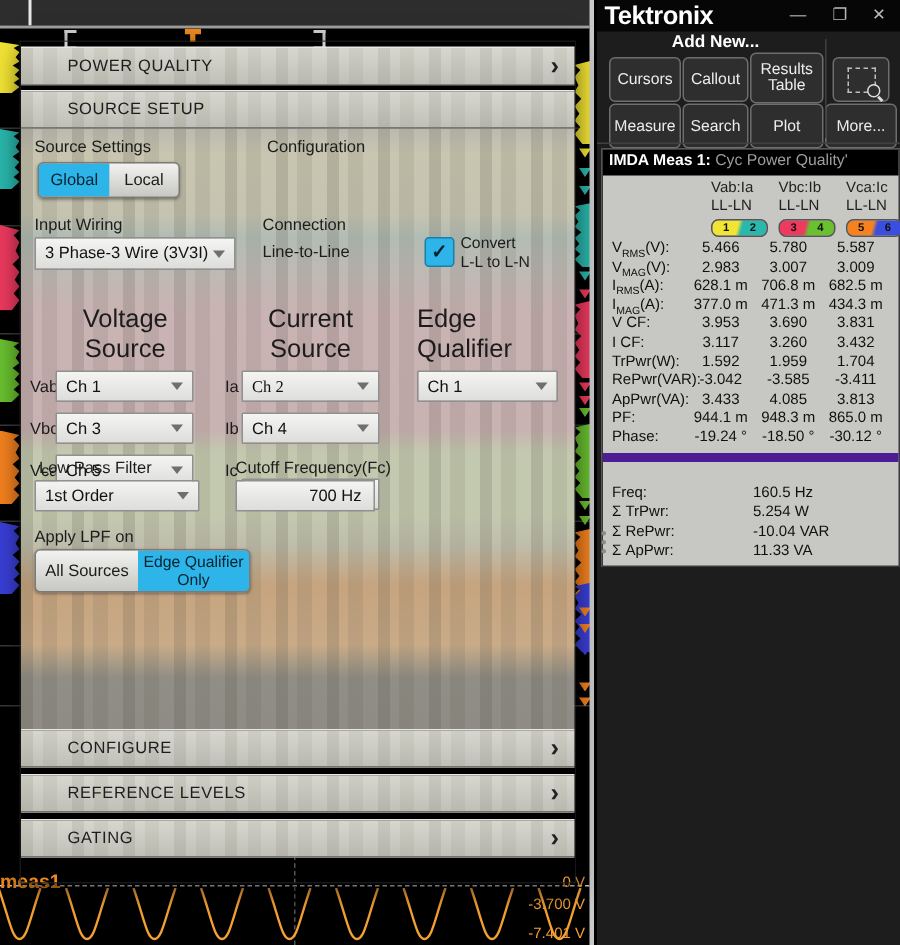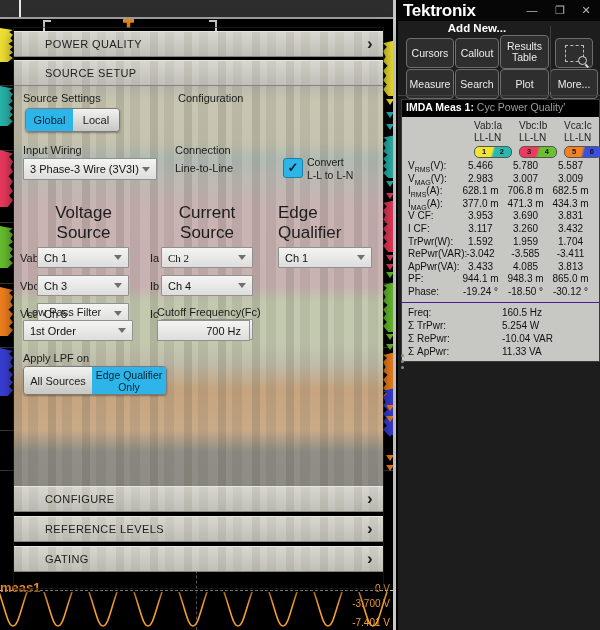--- a/index.html
+++ b/index.html
@@ -107,21 +107,21 @@
   .rt-colname{height:12px;}
   .rt-colsub{height:12px;}
   .rt-badge{width:36px;height:10px;border-radius:5px;border:1px solid #555;position:relative;margin-top:2px;}
   .rt-chnum{position:absolute;top:0;font-size:7.5px;font-weight:bold;color:#111;line-height:10px;}
   .rt-chnum.left{left:7px;}
   .rt-chnum.right{right:7px;color:#111;}
   .rt-row{display:flex;height:12.6px;font-size:10px;line-height:12px;color:#101010;}
   .rt-label{width:56px;flex:none;padding-left:6px;box-sizing:border-box;white-space:nowrap;}
   .rt-label sub{font-size:7px;}
   .rt-val{width:45px;flex:none;text-align:center;}
-  .rt-summary{border-top:1px solid #4c1d95;margin-top:3px;padding:3px 0 3px 0;}
+  .rt-summary{border-top:6px solid #4c1d95;margin-top:3px;padding:14px 0 3px 0;}
   .rt-srow{display:flex;height:13px;font-size:10px;line-height:13px;color:#101010;}
   .rt-srow .sl{width:100px;flex:none;padding-left:6px;box-sizing:border-box;}
   .dots{position:absolute;left:3px;top:354px;}
   .dots i{display:block;width:3px;height:3px;border-radius:50%;background:#8a8a8a;margin:0 0 3px 0;}
 
   .zoomicon{width:17px;height:15px;border:1.5px dashed #bdbdbd;position:relative;}
   .zoomicon .lens{position:absolute;right:-4px;bottom:-4px;width:7px;height:7px;border:1.5px solid #ddd;border-radius:50%;background:#2e2e2e;}
   .zoomicon .hnd{position:absolute;right:-6px;bottom:-6px;width:4px;height:1.5px;background:#ddd;transform:rotate(45deg);}
 </style>
 </head>

